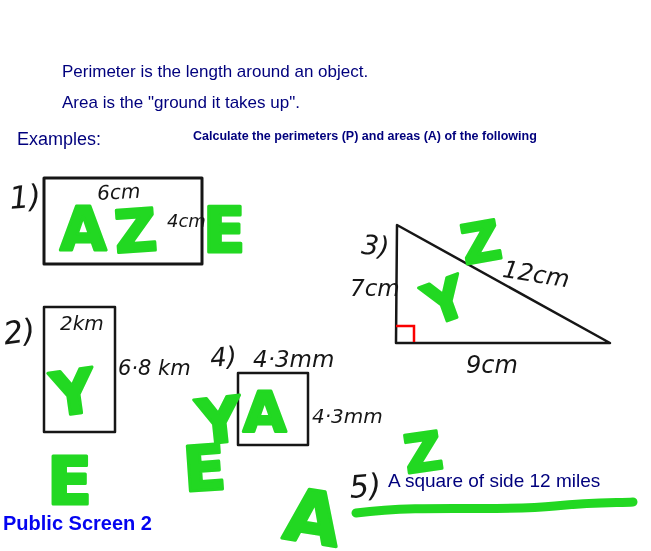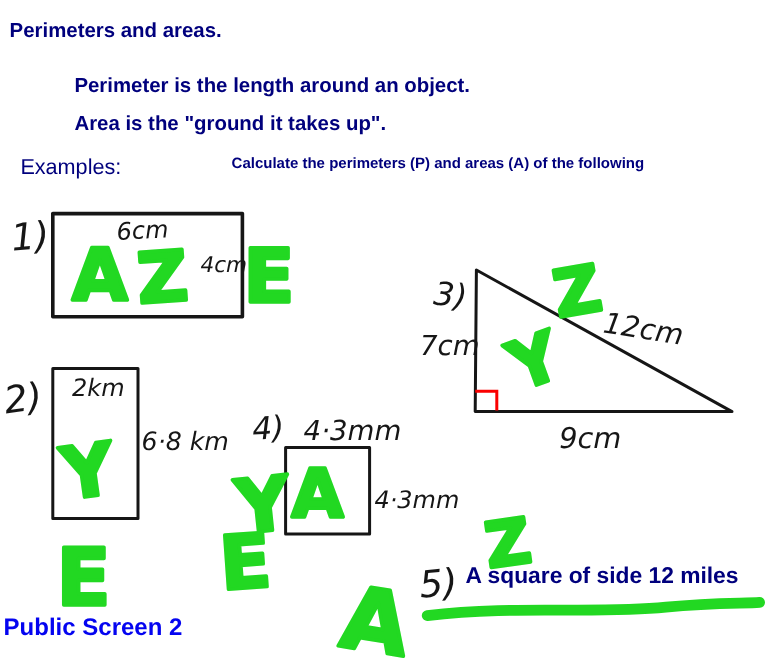--- a/index.html
+++ b/index.html
@@ -3,21 +3,21 @@
 <meta charset="utf-8">
 <style>
   :root{
     --navy:#00007d; --blue:#0404f0; --green:#22d822; --red:#fa0000; --ink:#161616;
   }
   html,body{margin:0;padding:0;background:#888;}
   .board{
     position:relative; width:651px; height:551px; background:#ffffff;
     font-family:"Liberation Sans", sans-serif; overflow:hidden;
   }
-  .txt{position:absolute; white-space:nowrap;font-weight:bold;}
+  .txt{position:absolute; white-space:nowrap;}
   .navy{color:var(--navy);}
   .title{left:8px; top:16px; font-size:17px; font-weight:bold;}
   .line1{left:62px; top:62px; font-size:17px;}
   .line2{left:62px; top:93px; font-size:17px;}
   .examples{left:17px; top:129px; font-size:18px; font-weight:normal;}
   .instruction{left:162px; top:129px; font-size:12.5px; font-weight:bold;margin-left:31px;}
   .p5text{left:388px; top:470px; font-size:19px;}
   .footer{left:3px; top:512px; font-size:20px; font-weight:bold; color:var(--blue);}
   svg.layer{position:absolute; left:0; top:0;}
   .shape{fill:none; stroke:var(--ink); stroke-width:3; stroke-linejoin:round;}
@@ -28,21 +28,20 @@
     font-family:"DejaVu Sans", sans-serif; font-weight:bold;
     fill:var(--green); stroke:var(--green); stroke-width:3; stroke-linejoin:round;
   }
   .underline{fill:none; stroke:var(--green); stroke-width:9; stroke-linecap:round;}
 </style>
 </head>
 <body>
 
 <div class="board">
 
-  <div class="txt title navy">Perimeters and areas.</div>
   <div class="txt line1 navy">Perimeter is the length around an object.</div>
   <div class="txt line2 navy">Area is the "ground it takes up".</div>
   <div class="txt examples navy">Examples:</div>
   <div class="txt instruction navy">Calculate the perimeters (P) and areas (A) of the following</div>
   <div class="txt p5text navy">A square of side 12 miles</div>
   <div class="txt footer">Public Screen 2</div>
 
   <svg class="layer" width="651" height="551" viewBox="0 0 651 551">
 
     <rect class="shape" x="44" y="178" width="158" height="86"></rect>

